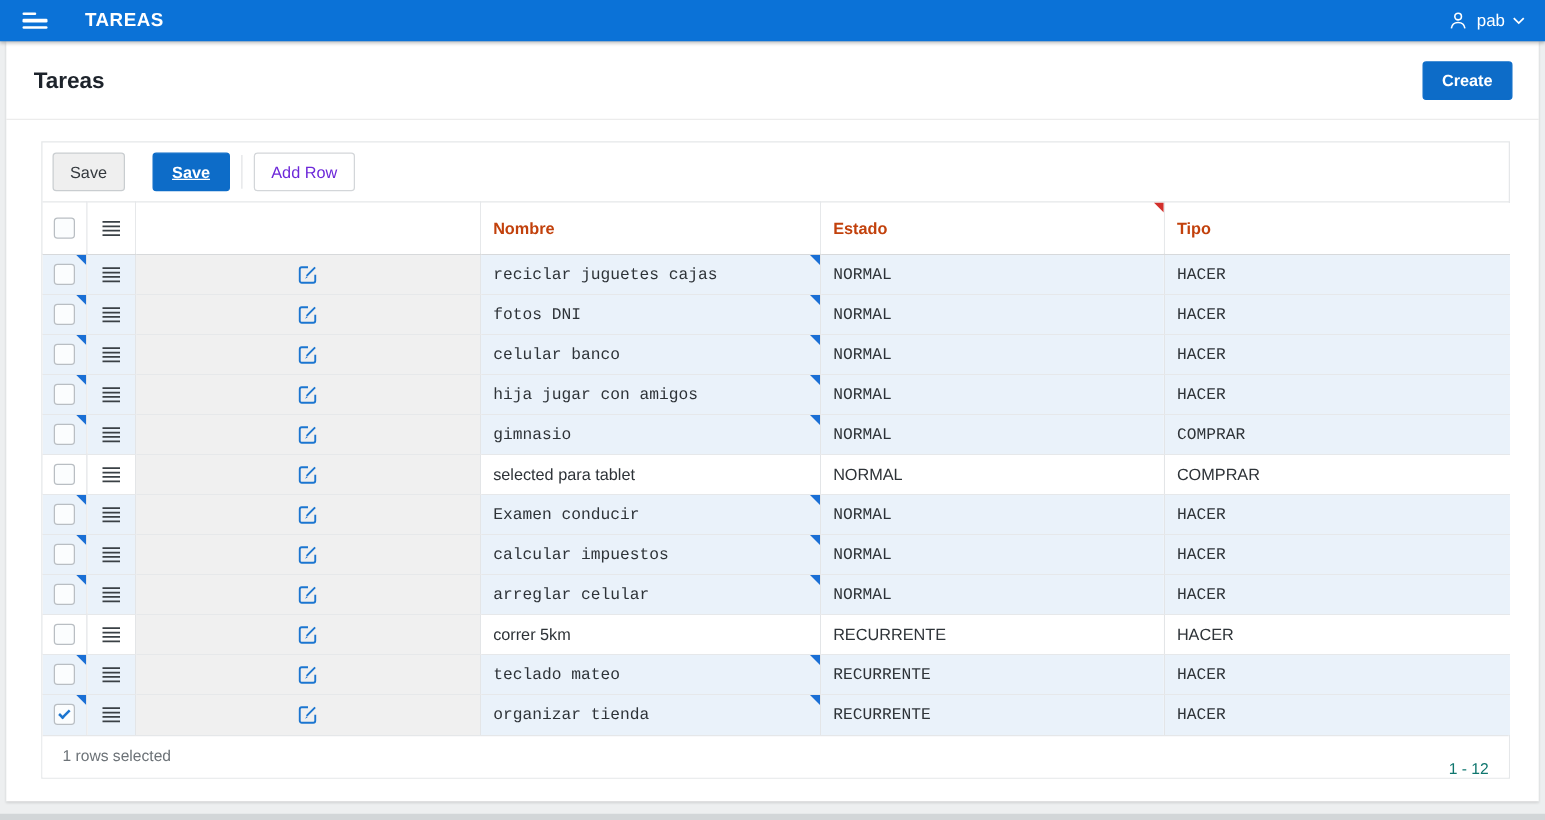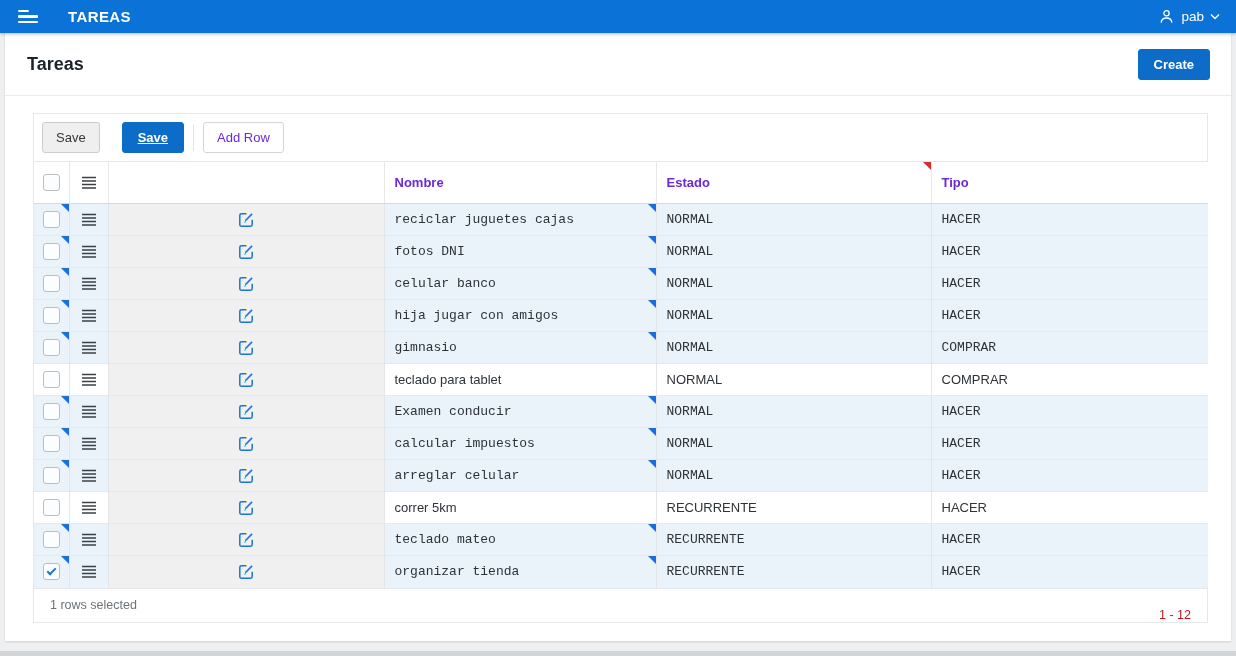--- a/index.html
+++ b/index.html
@@ -49,21 +49,21 @@
   
   .region { margin:17px 23px 0 28px; border:1px solid #e5e7e9; background:#fff; }
   .ig-toolbar { display:flex; align-items:center; padding:8px; }
   .ig-toolbar .btn + .btn { margin-left:22px;text-decoration:underline; }
   .toolbar-sep { width:1px; height:27px; background:#e2e4e6; margin:0 9px; }
   
   table.grid { width:100%; border-collapse:collapse; table-layout:fixed; }
   th, td { position:relative; overflow:hidden; white-space:nowrap; }
   thead th {
     height:42px; background:#fff; text-align:left;
-    font-size:13px; font-weight:700; color:#6d28d9;
+    font-size:13px; font-weight:700; color:#c2410c;
     padding:0 10px;
     border-top:1px solid #e5e7e9; border-bottom:1px solid #d7d9db;
     border-right:1px solid #e6e8ea;
   }
   thead th:last-child { border-right:none; }
   tbody td {
     height:32px; background:#fff;
     font-size:13px; color:#2e3338;
     padding:0 10px;
     border-bottom:1px solid #e6e8ea; border-right:1px solid #e3e5e7;
@@ -91,21 +91,21 @@
   }
   .checkbox.checked .check { display:block; }
   
   .icon-btn { background:none; border:none; padding:2px 4px; cursor:pointer; line-height:0; vertical-align:middle; }
   
   .ig-footer {
     display:flex; align-items:center; justify-content:space-between;
     height:34px; padding:0 16px; border-top:1px solid #e5e7e9;
     font-size:12.5px; color:#6d7378; background:#fff;
   }
-  .ig-footer .range { color:#b91c1c;margin-top:20px; }
+  .ig-footer .range { color:#0f766e;margin-top:20px; }
   .window-edge { position:fixed; left:0; right:0; bottom:0; height:5px; background:#d2d6d8; }
 </style>
 </head>
 <body>
 
 <header class="appbar">
   <div class="appbar-left">
     <button class="nav-toggle">
       <span class="hamburger">
         <span class="b1"></span>
@@ -357,21 +357,21 @@
       <button class="icon-btn">
         <svg width="17" height="17" viewBox="0 0 17 17">
           <path d="M14.2 8.8v4.8c0 .9-.7 1.6-1.6 1.6H3.4c-.9 0-1.6-.7-1.6-1.6V4.4c0-.9.7-1.6 1.6-1.6h5" fill="none" stroke="#1b75d0" stroke-width="1.5"></path>
           <path d="M7.3 9.7 14.1 2.9" fill="none" stroke="#1b75d0" stroke-width="1.6"></path>
           <path d="M7.5 9.9 5.9 11.9 8 10.9z" fill="#1b75d0"></path>
         </svg>
       </button>
     </td>
     <td class="col-nombre">
       
-      <span class="cell-text">teclado para tablet</span>
+      <span class="cell-text">selected para tablet</span>
     </td>
     <td class="col-estado">
       <span class="cell-text">NORMAL</span>
     </td>
     <td class="col-tipo">
       <span class="cell-text">COMPRAR</span>
     </td>
   </tr>
 
   <tr class="row-changed">

